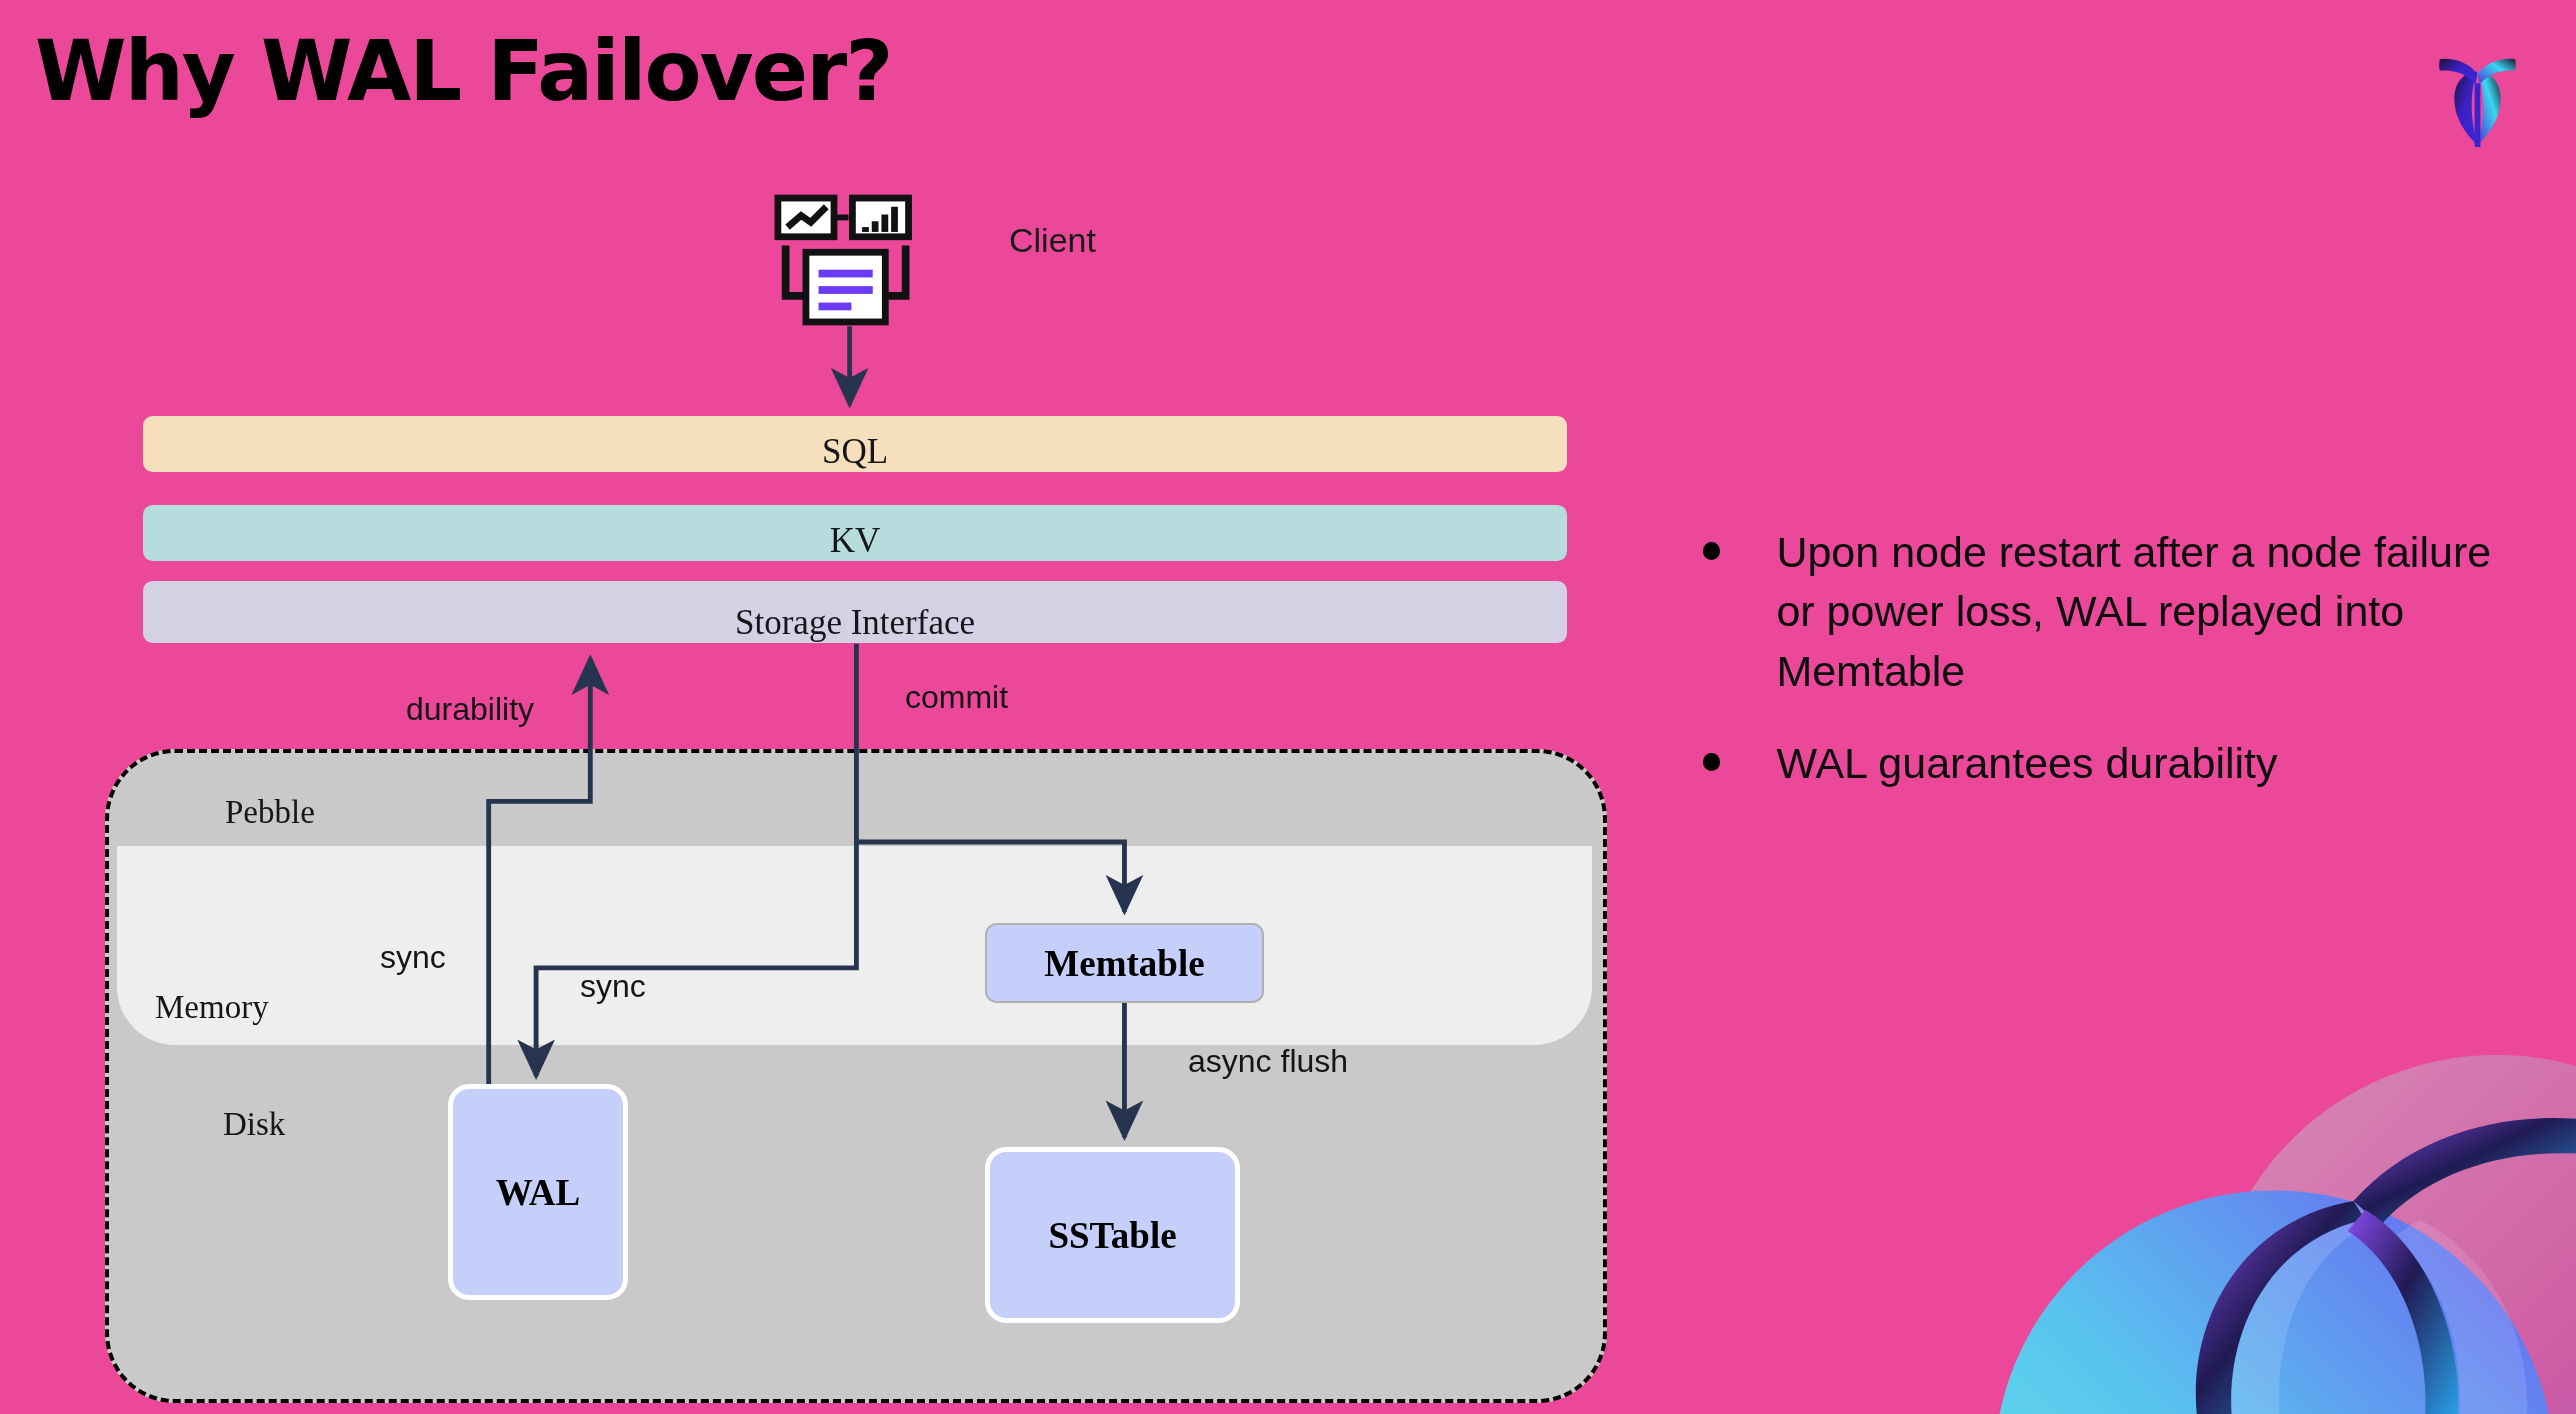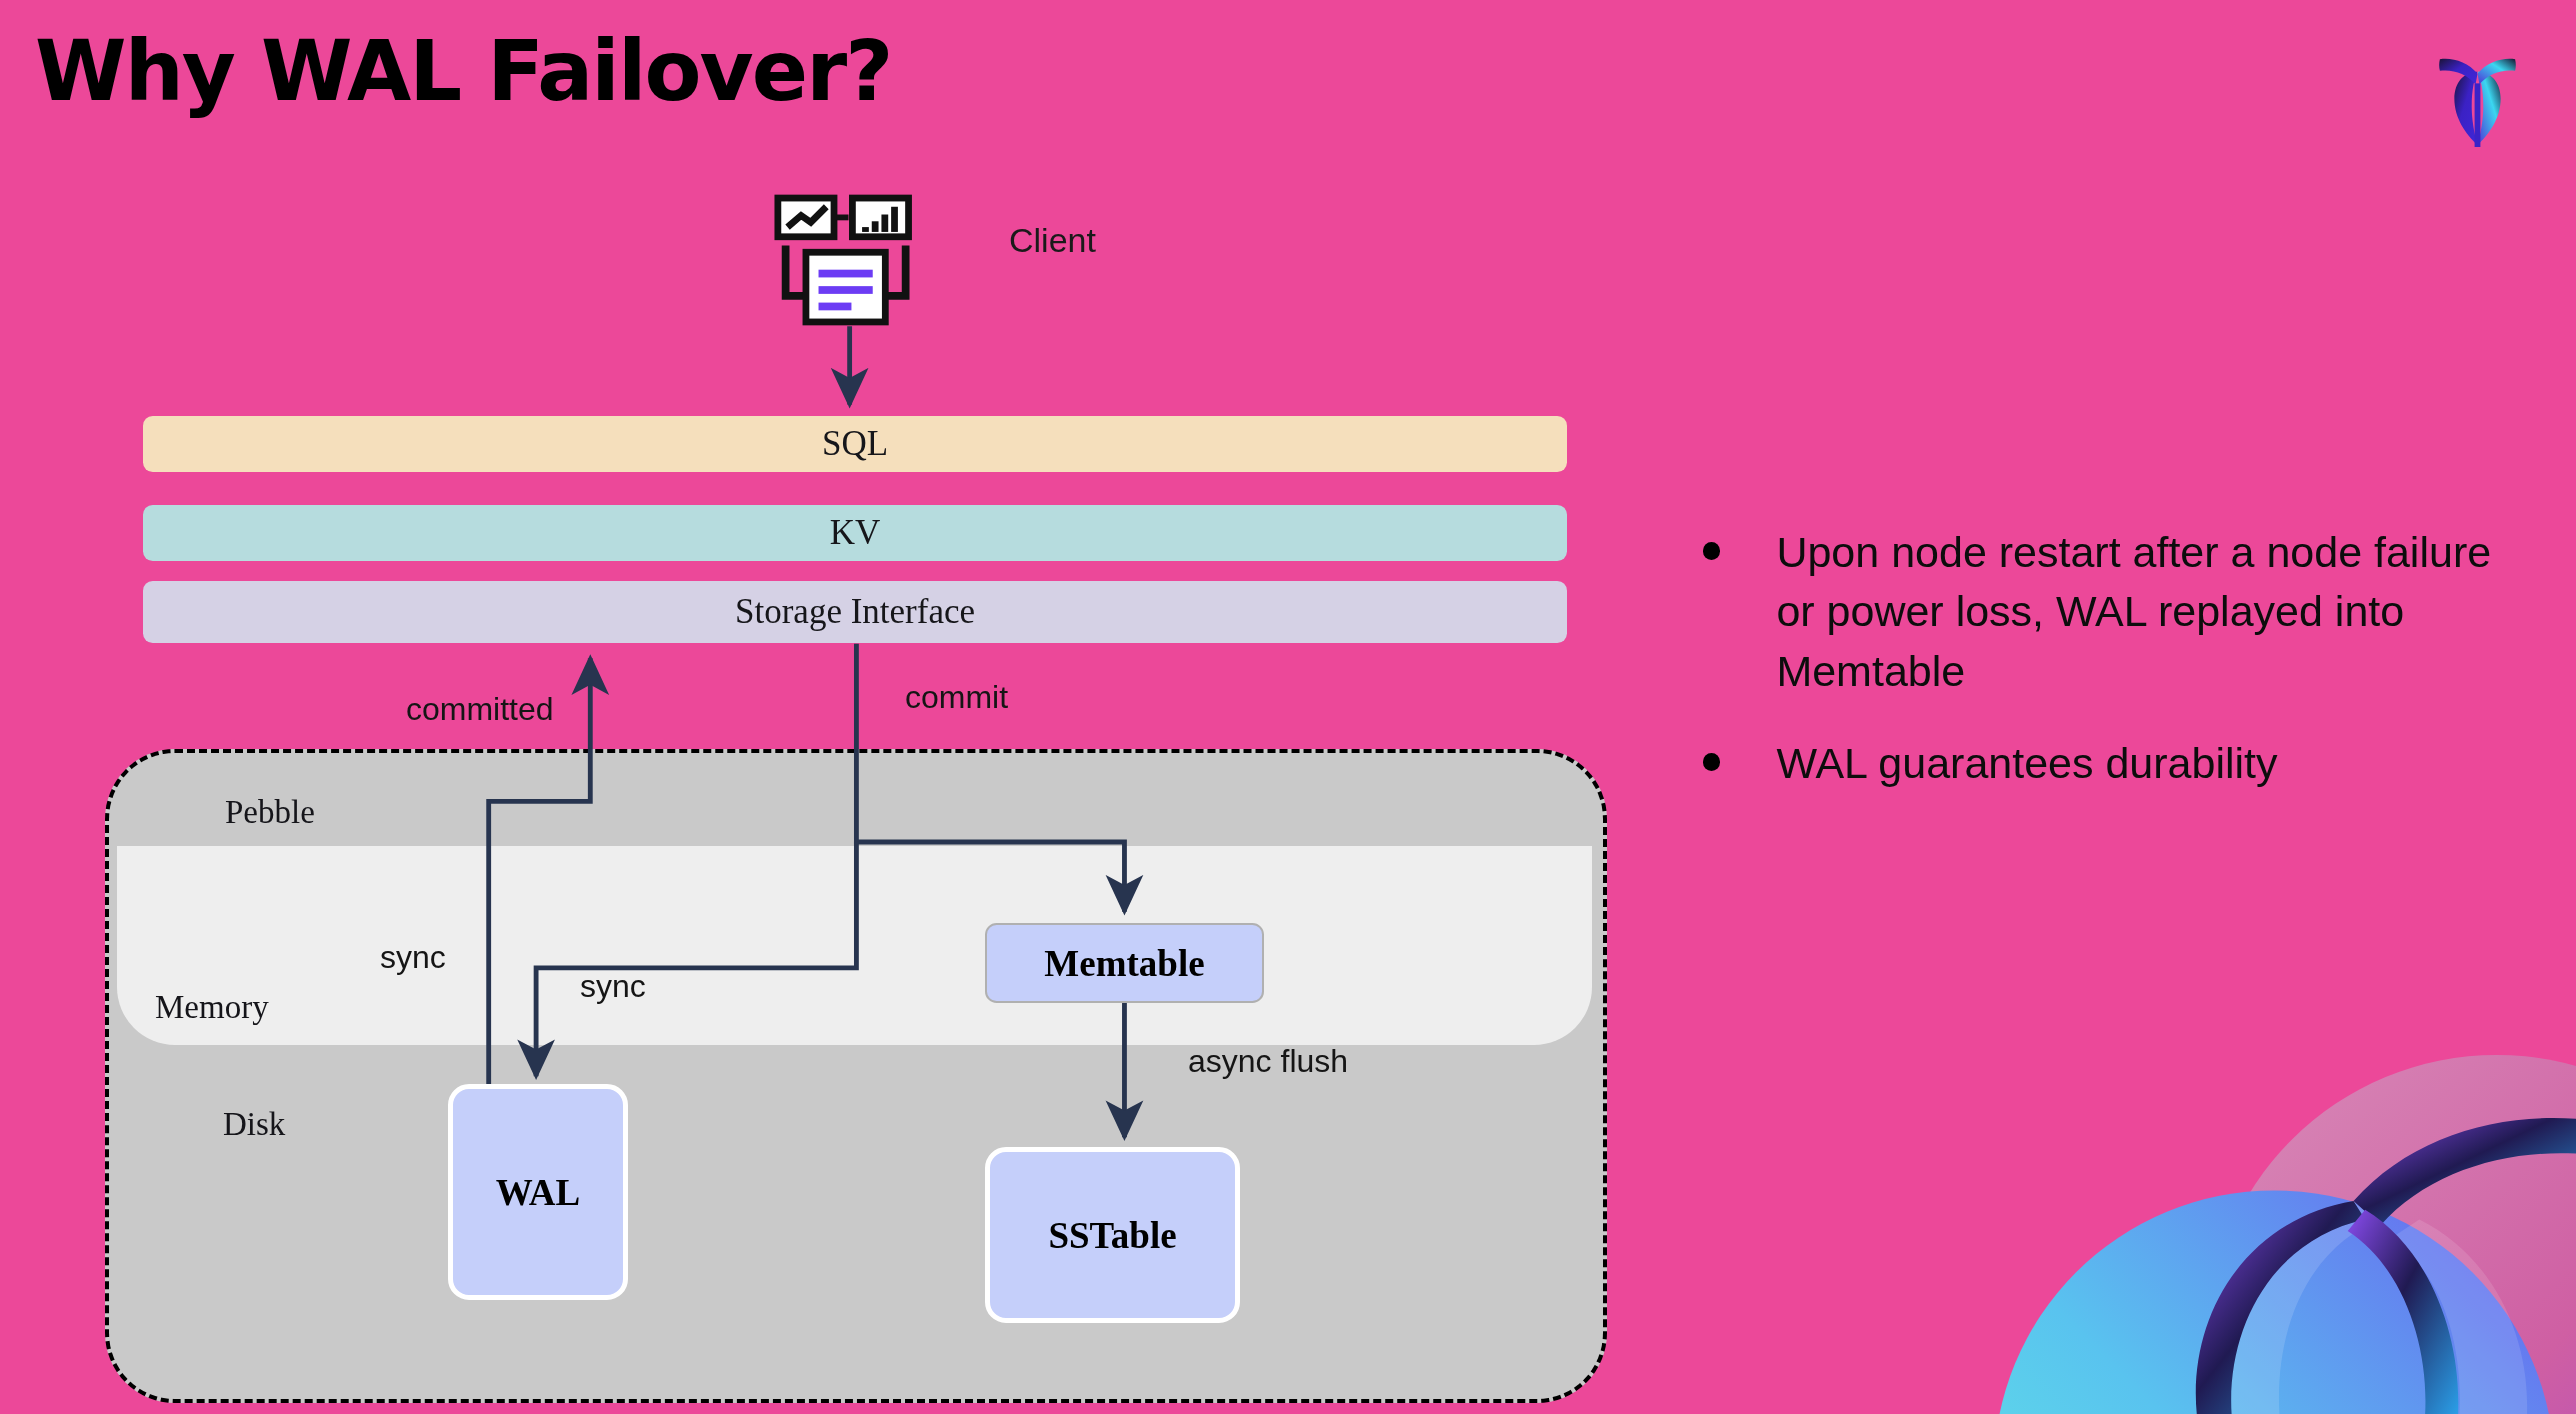--- a/index.html
+++ b/index.html
@@ -71,21 +71,21 @@
   }
 
   
   .stack-bar {
     position: absolute;
     left: 143px;
     width: 1424px;
     height: 56px;
     border-radius: 9.7px;
     display: flex;
-    align-items: center;
+    align-items: flex-end;
     justify-content: center;
     font-family: "Liberation Serif", serif;
     font-size: 35px;
     color: #16161a;
   }
   #bar-sql { top: 416px; background: #f5dfbc; }
   #bar-kv  { top: 505px; background: #b6dcde; }
   #bar-storage { top: 581px; height: 62px; background: #d5d1e5; }
 
   
@@ -321,21 +321,21 @@
 
     <path d="M885 665 L885 870 L1162 870 L1162 942" fill="none" stroke="#27344f" stroke-width="5" marker-end="url(#arrowHead)"></path>
 
     <path d="M885 870 L885 1000 L554 1000 L554 1112" fill="none" stroke="#27344f" stroke-width="5" marker-end="url(#arrowHead)"></path>
 
     <path d="M505 1120 L505 828 L610 828 L610 680" fill="none" stroke="#27344f" stroke-width="5" marker-end="url(#arrowHead)"></path>
 
     <path d="M1162 1024 L1162 1175" fill="none" stroke="#27344f" stroke-width="5" marker-end="url(#arrowHead)"></path>
   </svg>
 
-  <div class="edge-label" id="label-committed">committed</div>
+  <div class="edge-label" id="label-committed">durability</div>
   <div class="edge-label" id="label-commit">commit</div>
   <div class="edge-label" id="label-sync-a">sync</div>
   <div class="edge-label" id="label-sync-b">sync</div>
   <div class="edge-label" id="label-async">async flush</div>
 
   <div class="node-box" id="node-memtable">
     <span>Memtable</span>
   </div>
   <div class="node-box" id="node-wal">
     <span>WAL</span>

